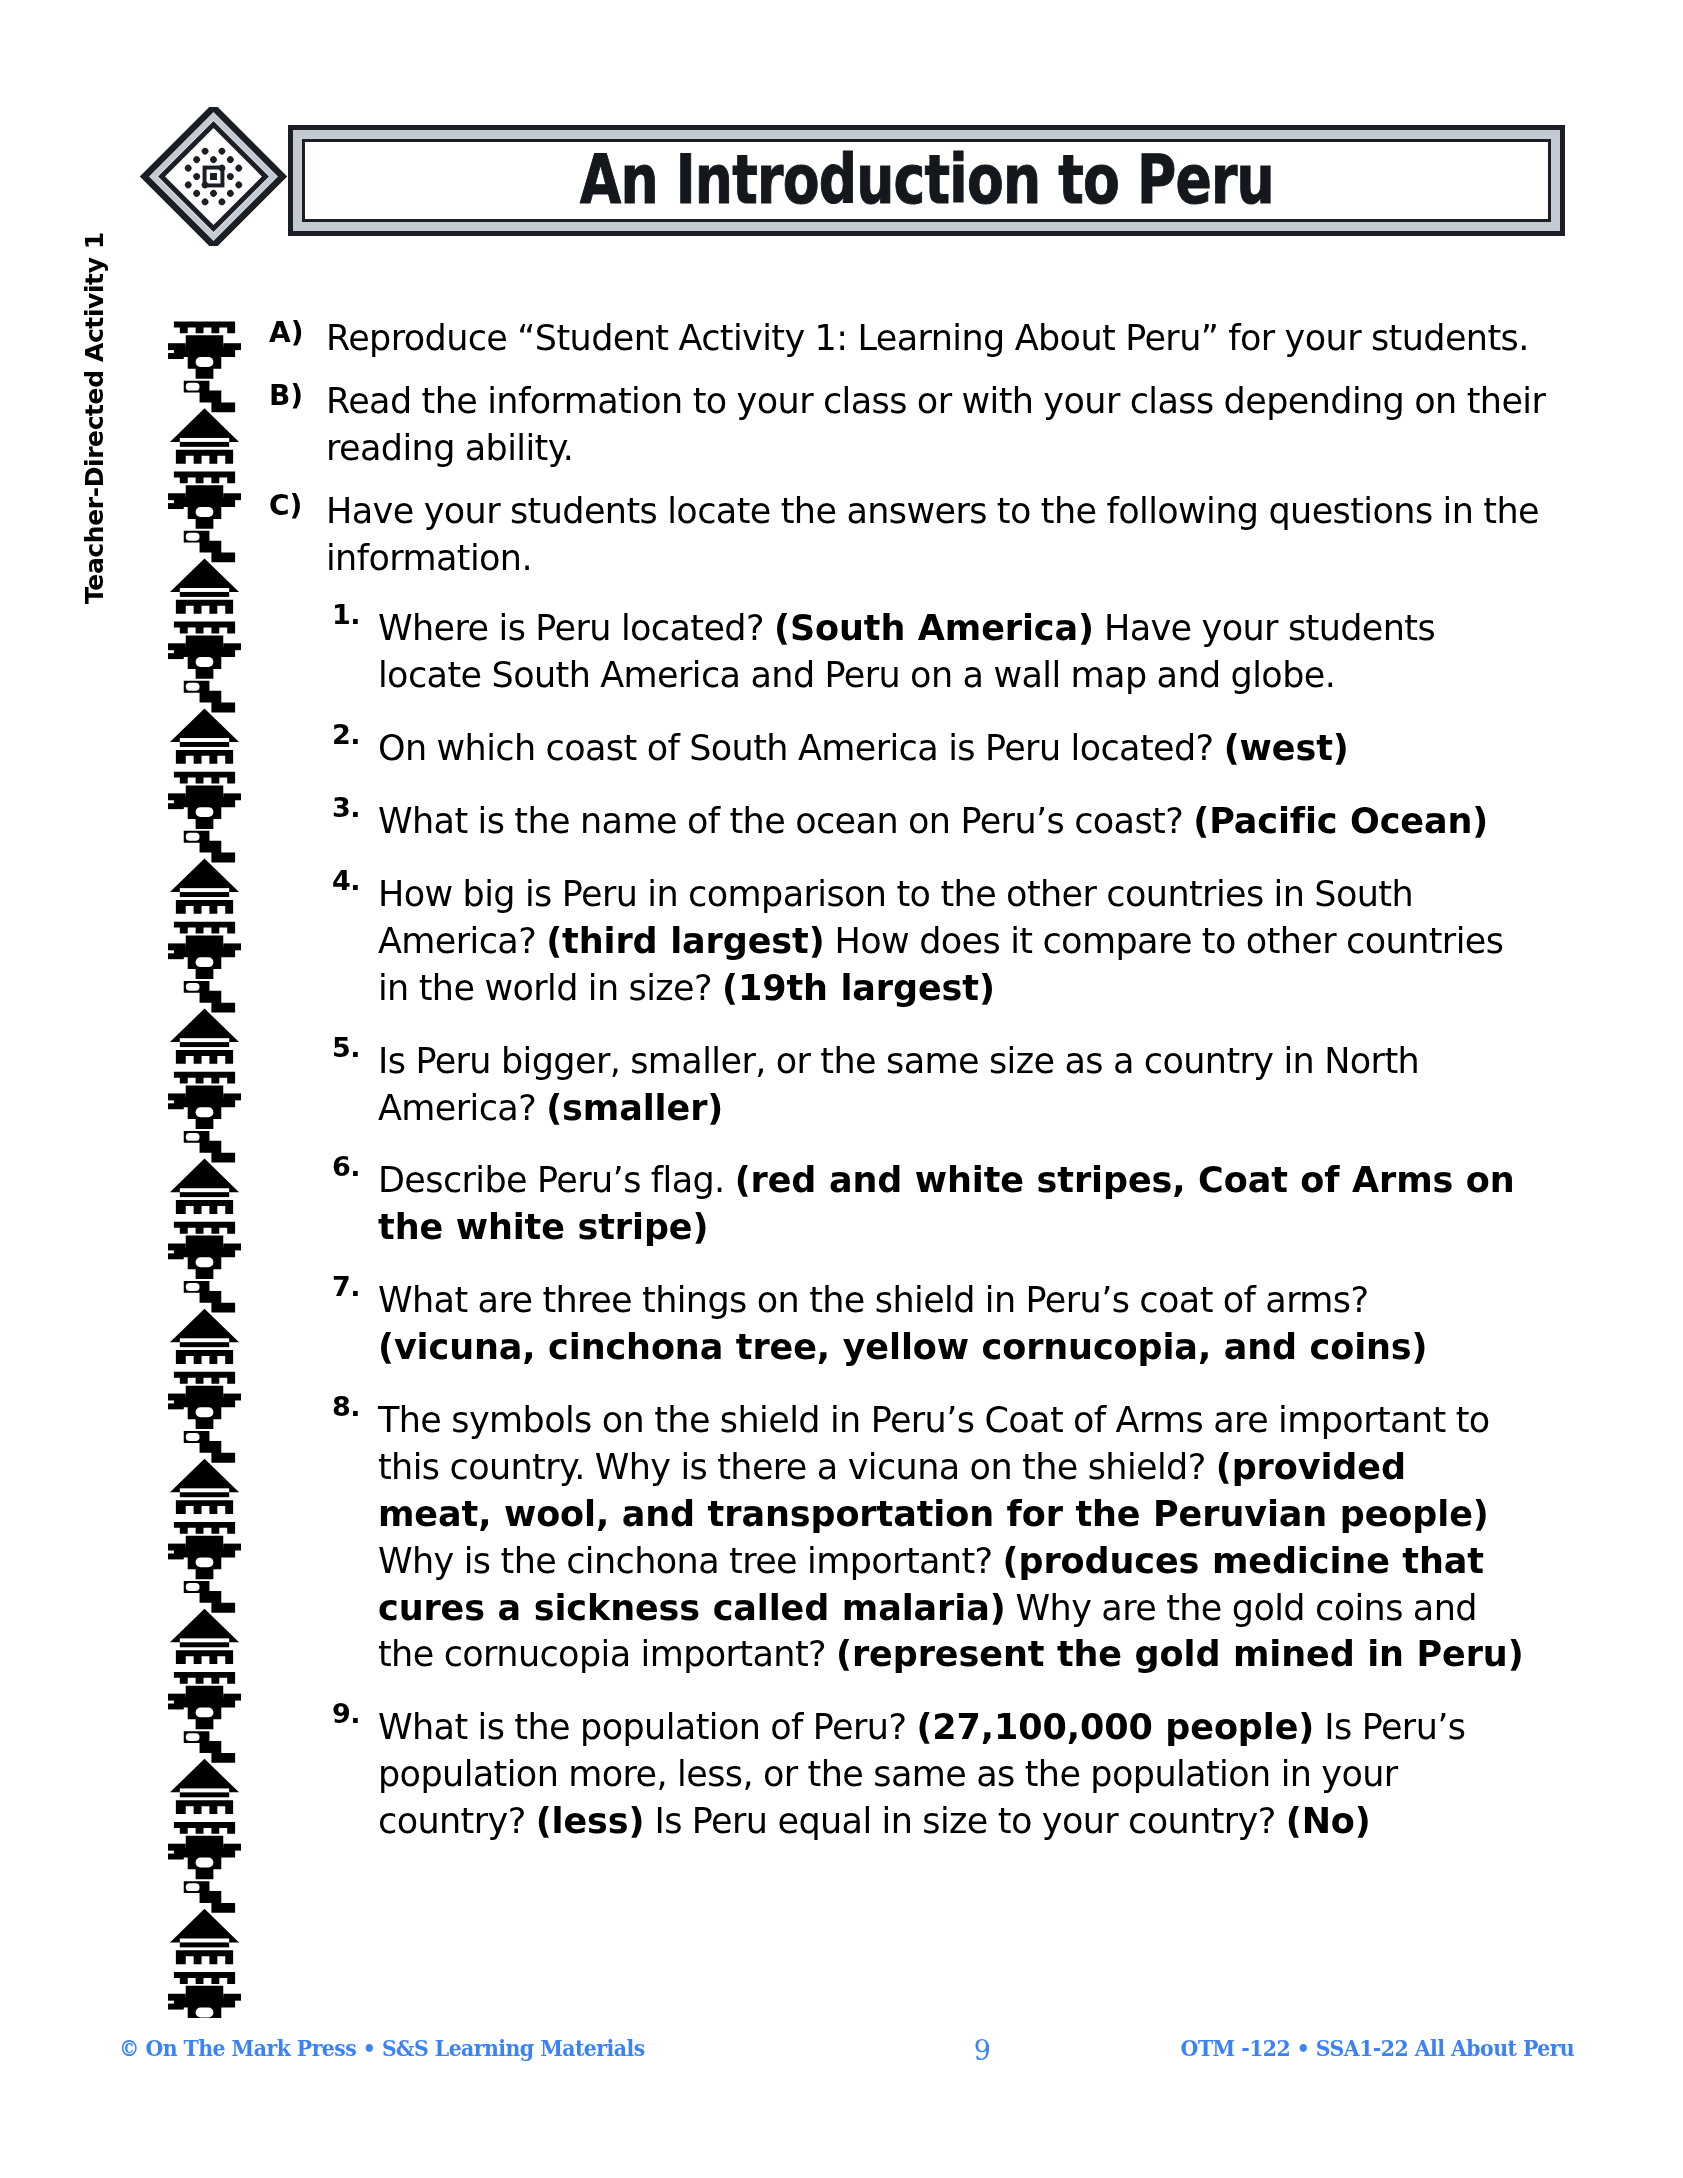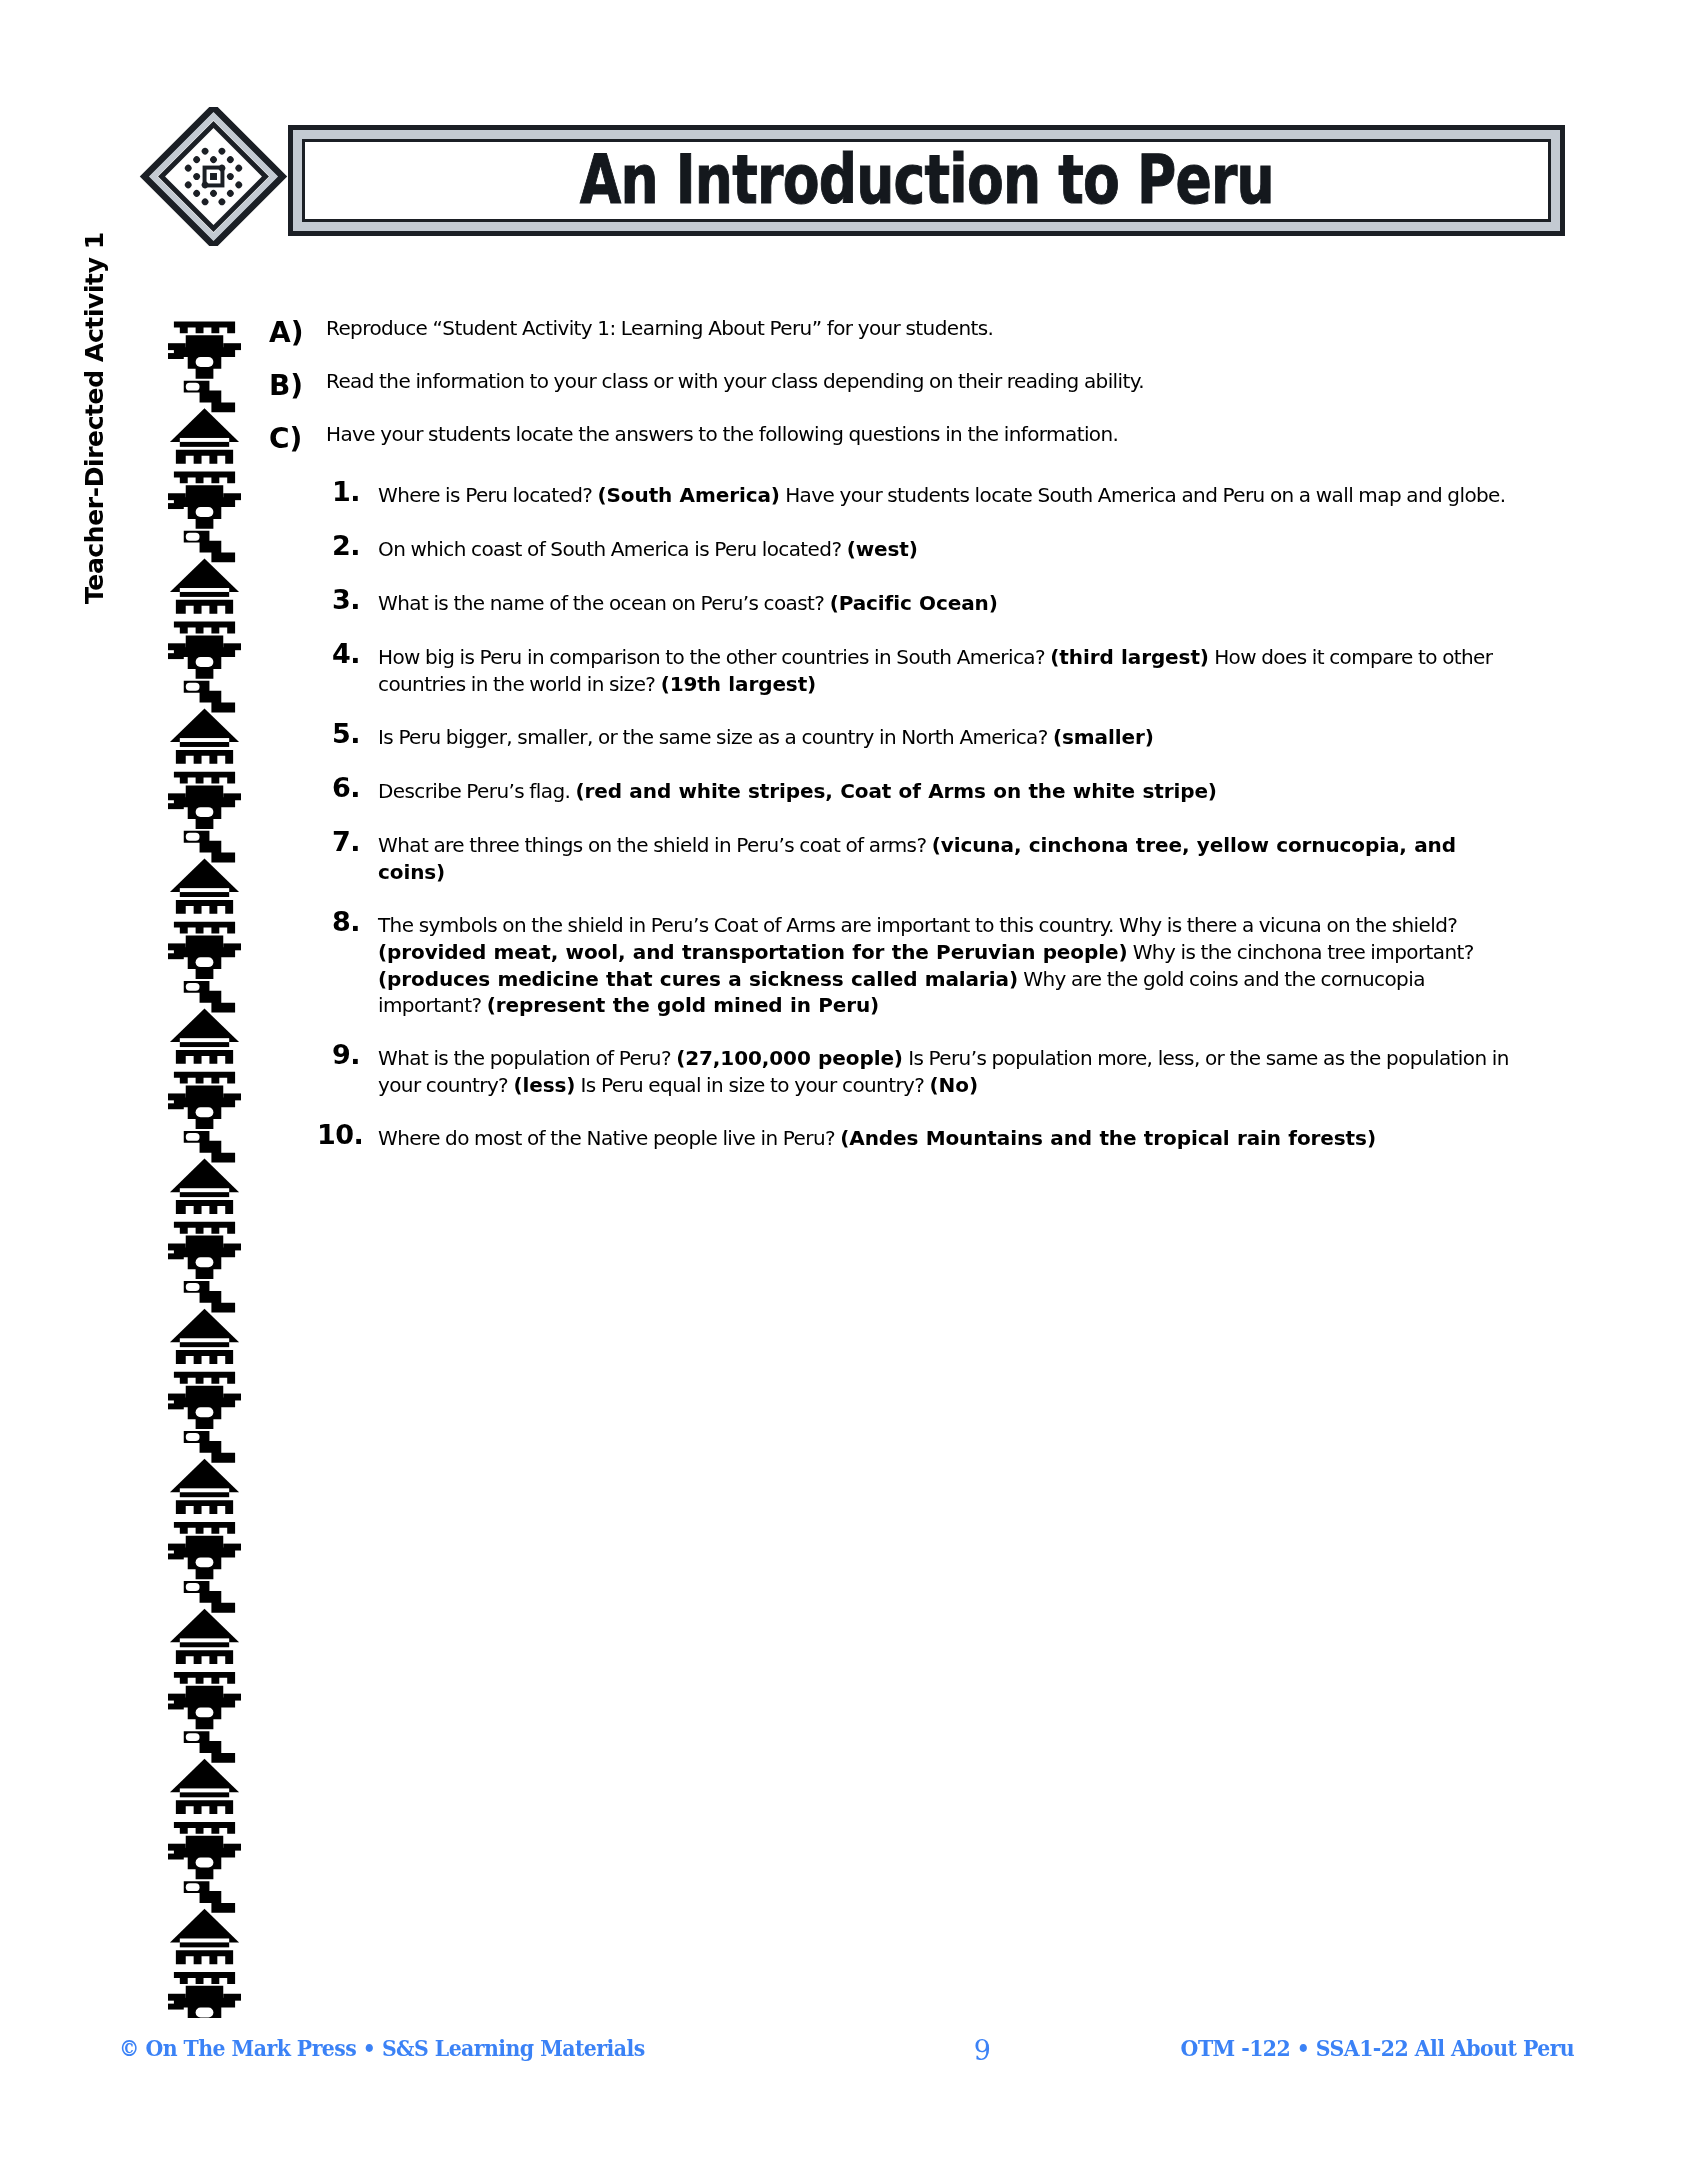--- a/index.html
+++ b/index.html
@@ -157,21 +157,21 @@
     line-height: 1.34;
     letter-spacing: -0.5px;
   }
   .qitem .qbody {
     flex: 1 1 auto;
     margin-top: 8px;
   }
 
   .txt {
     font-family: "DejaVu Sans", sans-serif;
-    font-size: 20px;
+    font-size: 35px;
     line-height: 1.34;
     letter-spacing: -0.6px;
     word-spacing: -0.5px;
     color: #000;
   }
   .txt b, .ans {
     font-weight: 700;
     letter-spacing: -0.1px;
     word-spacing: 0.5px;
   }
@@ -332,24 +332,20 @@
           <div class="qbody txt"><span>What are three things on the shield in Peru’s coat of arms?  </span><span class="ans">(vicuna, cinchona tree, yellow cornucopia, and coins)</span></div>
         </div>
         <div class="qitem">
           <div class="qnum">8.</div>
           <div class="qbody txt"><span>The symbols on the shield in Peru’s Coat of Arms are important to this country.  Why is there a vicuna on the shield?  </span><span class="ans">(provided meat, wool, and transportation for the Peruvian people)</span><span> Why is the cinchona tree important?  </span><span class="ans">(produces medicine that cures a sickness called malaria)</span><span> Why are the gold coins and the cornucopia important?  </span><span class="ans">(represent the gold mined in Peru)</span></div>
         </div>
         <div class="qitem">
           <div class="qnum">9.</div>
           <div class="qbody txt"><span>What is the population of Peru?  </span><span class="ans">(27,100,000 people)</span><span> Is Peru’s population more, less, or the same as the population in your country?  </span><span class="ans">(less)</span><span> Is Peru equal in size to your country?  </span><span class="ans">(No)</span></div>
         </div>
-        <div class="qitem">
-          <div class="qnum">10.</div>
-          <div class="qbody txt"><span>Where do most of the Native people live in Peru?  </span><span class="ans">(Andes Mountains and the tropical rain forests)</span></div>
-        </div>
       </div>
   </div>
 
   <div class="footer">
     <div class="f-left">© On The Mark Press • S&amp;S Learning Materials</div>
     <div class="f-center">9</div>
     <div class="f-right">OTM -122 • SSA1-22 All About Peru</div>
   </div>
 
 </div>

